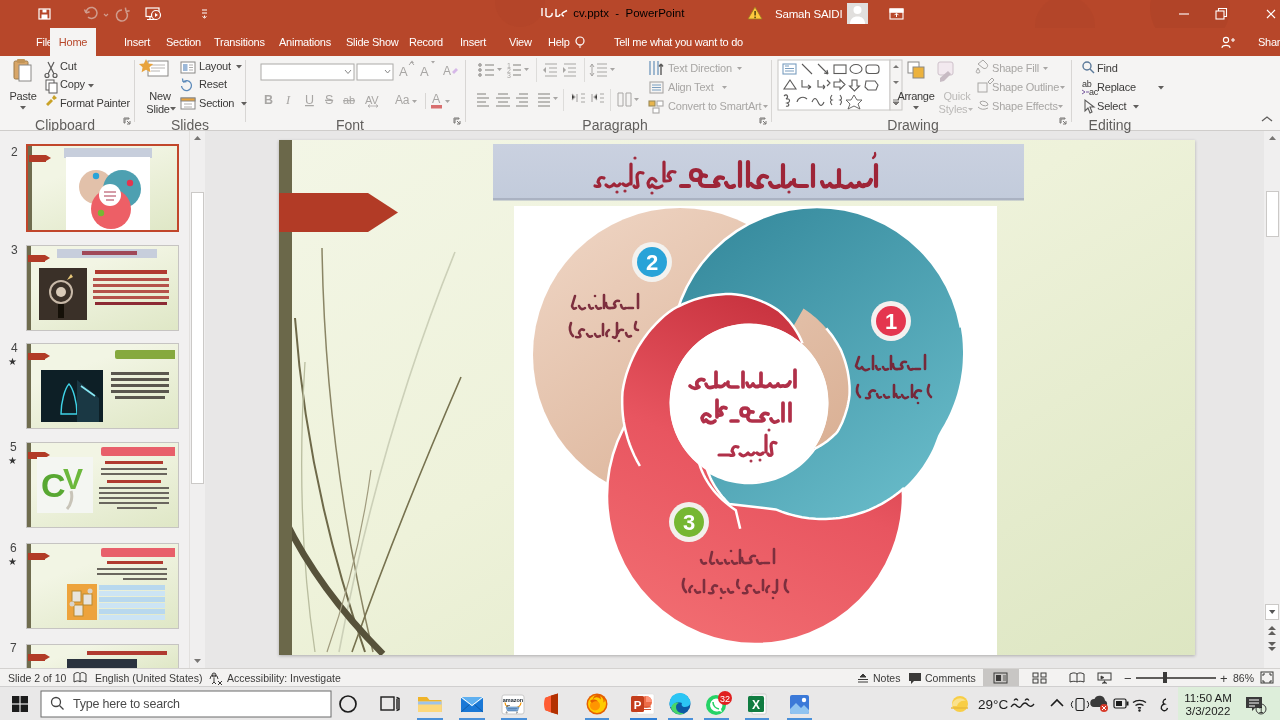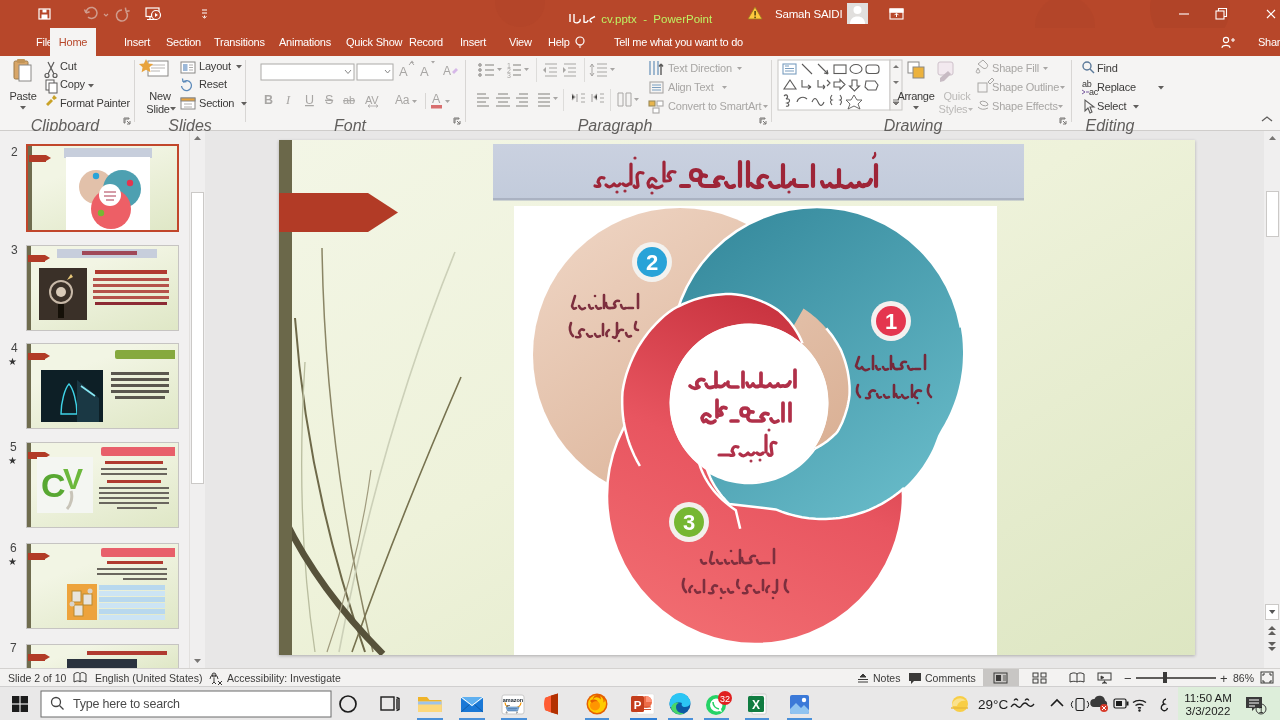--- a/index.html
+++ b/index.html
@@ -7,21 +7,21 @@
   .abs { position:absolute; }
   #app { position:relative; width:1280px; height:720px; background:#e8e7e7; }
   
   #titlebar { left:0; top:0; width:1280px; height:28px; background:#b7472a; color:#fff; }
   #tabsrow { left:0; top:28px; width:1280px; height:28px; background:#b7472a; }
   .tab { position:absolute; top:0; height:28px; line-height:28px; color:#fff; font-size:11px; letter-spacing:-0.25px;margin-left:20px; }
   #hometab { position:absolute; left:50px; top:0; width:46px; height:28px; background:#f5f4f3; color:#b7472a; text-align:center; line-height:28px; font-size:11px; letter-spacing:-0.25px; }
   
   #ribbon { left:0; top:56px; width:1280px; height:75px; background:#f5f4f3; border-bottom:1px solid #cfcdcb; }
   .rdiv { position:absolute; top:4px; height:62px; width:1px; background:#d8d6d4; }
-  .rlabel { position:absolute; top:61px; font-size:16px; color:#605e5c; text-align:center;font-style:italic; }
+  .rlabel { position:absolute; top:61px; font-size:14px; color:#605e5c; text-align:center; }
   
   #leftpane { left:0; top:131px; width:205px; height:537px; background:#f1f0f0; border-right:1px solid #d4d2d0; }
   .thumbnum { position:absolute; font-size:12px; color:#444; }
   .thumb { position:absolute; left:26px; width:153px; height:86px; background:#fff; border:1px solid #c6c4c2; overflow:hidden; }
   .thumb.sel { border:2px solid #c1462b; }
   .star { position:absolute; font-size:10px; color:#333; }
   
   .mini { position:relative; width:100%; height:100%; background:linear-gradient(160deg,#f2f5e4 30%,#dfe7c6); }
   .mini .bar { position:absolute; left:0; top:0; width:4px; height:100%; background:#6f6c4e; }
   .mini .arrow { position:absolute; left:1px; top:9px; width:17px; height:7px; background:#b23b26; }
@@ -55,21 +55,21 @@
       <path d="M122,10 a5.5,5.5 0 1 0 4,1.8 M126,11.5 l-0.6,-3.8 M126,11.5 l3.6,-0.8" stroke="#d09c8d" stroke-width="1.5" fill="none"></path>
       <g stroke="#fff" stroke-width="1.2" fill="none">
         <rect x="146" y="8" width="13" height="8.5"></rect>
         <path d="M150,16.5 l0,3 M155,16.5 l0,3 M147,19.5 l10,0"></path>
         <circle cx="156" cy="15" r="4.5" fill="#b7472a" stroke="#fff"></circle>
         <path d="M155,13 l3,2 -3,2 z" fill="#fff" stroke="none"></path>
       </g>
       <path d="M202,10 l5,0 M202,13 h5 M204.5,15.5 l0,2 m-2,-1 l2,1.5 2,-1.5" stroke="#fff" stroke-width="1" fill="none"></path>
     </svg>
 
-    <div class="abs" style="left:540px;top:12px;width:200px;text-align:center;font-size:12px;color:#bef264;">
+    <div class="abs" style="left:540px;top:6px;width:200px;font-size:12px;color:#000000;">
       <svg width="30" height="13" viewBox="0 0 30 13" style="vertical-align:-2px">
           <g stroke="#fff" stroke-width="1.4" fill="none">
             <path d="M2,2 v8 M6,2 v8 M6,10 c3,2 7,0 6,-3 M16,3 v7 c2,1 4,0 4,-2 M24,10 c-2,0 -3,-2 -1,-3.5 l4,-2"></path>
           </g>
         </svg>
       <span style="letter-spacing:0px;font-size:11.5px">cv.pptx &nbsp;-&nbsp; PowerPoint</span>
     </div>
 
     <svg class="abs" style="left:740px;top:0" width="540" height="28" viewBox="0 0 540 28">
       <path d="M8,19 l7,-12 7,12 z" fill="#ffc83d" stroke="#9a7b20" stroke-width="0.8"></path>
@@ -93,21 +93,21 @@
     </svg>
   </div>
 
   <div class="abs" id="tabsrow">
     <div class="tab" style="left:16px">File</div>
     <div id="hometab">Home</div>
     <div class="tab" style="left:104px">Insert</div>
     <div class="tab" style="left:146px">Section</div>
     <div class="tab" style="left:194px">Transitions</div>
     <div class="tab" style="left:259px">Animations</div>
-    <div class="tab" style="left:326px">Quick Show</div>
+    <div class="tab" style="left:326px">Slide Show</div>
     <div class="tab" style="left:389px">Record</div>
     <div class="tab" style="left:440px">Insert</div>
     <div class="tab" style="left:489px">View</div>
     <div class="tab" style="left:528px">Help</div>
     <svg class="abs" style="left:572px;top:6px" width="16" height="16" viewBox="0 0 16 16">
       <circle cx="8" cy="7" r="4" fill="none" stroke="#fff" stroke-width="1.2"></circle>
       <path d="M6.5,11 h3 M7,13 h2" stroke="#fff" stroke-width="1.2"></path>
     </svg>
     <div class="tab" style="left:594px">Tell me what you want to do</div>
     <svg class="abs" style="left:1220px;top:6px" width="16" height="16" viewBox="0 0 16 16">

